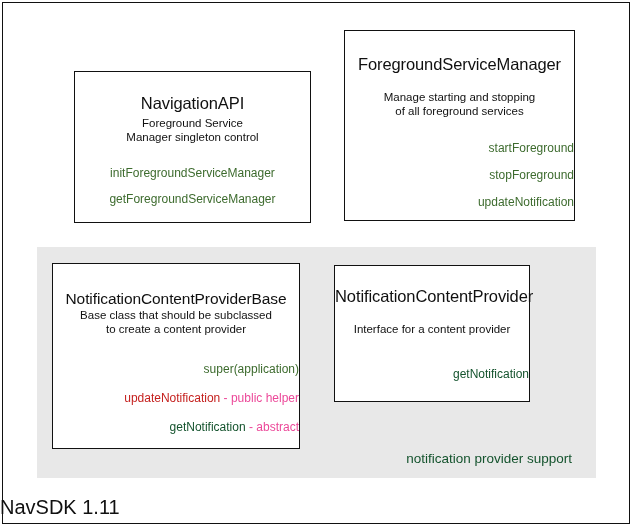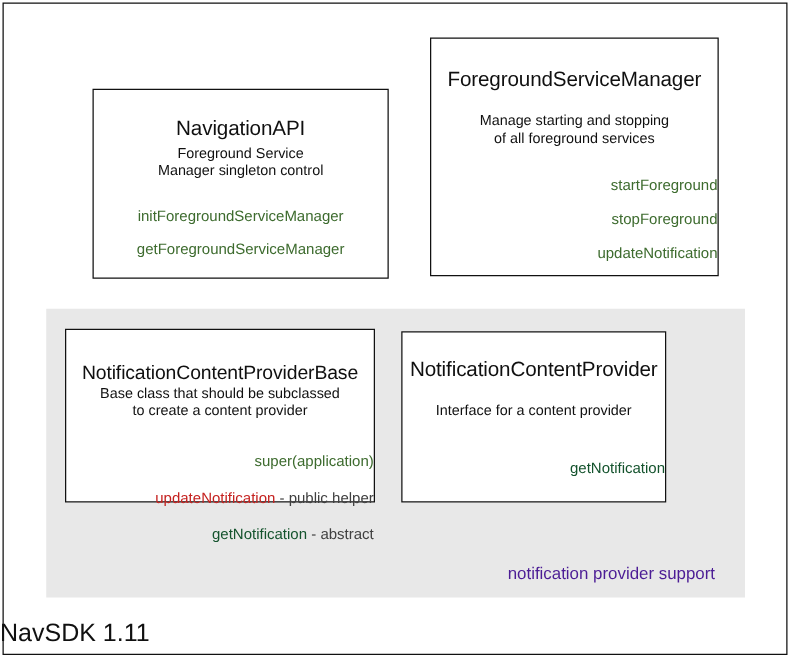--- a/index.html
+++ b/index.html
@@ -44,21 +44,21 @@
     height: 231px;
     background: #e8e8e8;
     box-sizing: border-box;
   }
 
   .group-caption {
     position: absolute;
     right: 24px;
     bottom: 12px;
     font-size: 13.5px;
-    color: #4c1d95;
+    color: #14532d;
     white-space: nowrap;
   }
 
   
   .card {
     position: absolute;
     background: #ffffff;
     border: 1.5px solid #111111;
     box-sizing: border-box;
   }
@@ -90,49 +90,49 @@
     line-height: 14px;
     white-space: nowrap;
   }
 
   .members.centered .member { text-align: center; }
   .members.left .member { text-align: right; }
 
   .m-green  { color: #3d6b2e; }
   .m-blue   { color: #14532d; }
   .m-red    { color: #c5211f; }
-  .m-note   { color: #404040; }
+  .m-note   { color: #ec4899; }
 
   
   #card-navigation-api {
     left: 74px;  top: 71px;  width: 237px; height: 152px;
   }
   #card-navigation-api .card-title { margin-top: 22px; }
   #card-navigation-api .card-desc  { margin-top: 3px; }
   #card-navigation-api .members    { margin-top: 22px; }
   #card-navigation-api .member + .member { margin-top: 12px; }
 
   #card-foreground-service-manager {
     left: 344px; top: 30px;  width: 231px; height: 191px;
   }
   #card-foreground-service-manager .card-title { margin-top: 24px; }
   #card-foreground-service-manager .card-desc  { margin-top: 16px; }
   #card-foreground-service-manager .members    { margin-top: 23px; padding-left: 14px; }
   #card-foreground-service-manager .member + .member { margin-top: 13px; }
 
   #card-notification-content-provider-base {
-    left: 52px;  top: 263px; width: 248px; height: 139px;
+    left: 52px;  top: 263px; width: 248px; height: 186px;
   }
   #card-notification-content-provider-base .card-title { margin-top: 26px; font-size: 15.5px; }
   #card-notification-content-provider-base .card-desc  { }
   #card-notification-content-provider-base .members    { margin-top: 26px; padding-left: 30px; }
   #card-notification-content-provider-base .member + .member { margin-top: 15px; }
 
   #card-notification-content-provider {
-    left: 321px; top: 265px; width: 212px; height: 137px;
+    left: 334px; top: 265px; width: 196px; height: 137px;
   }
   #card-notification-content-provider .card-title { margin-top: 21px; }
   #card-notification-content-provider .card-desc  { margin-top: 16px; }
   #card-notification-content-provider .members    { margin-top: 31px; padding-left: 20px; }
 
   
   .footer-label {
     position: absolute;
     left: 0;
     right: 0;

